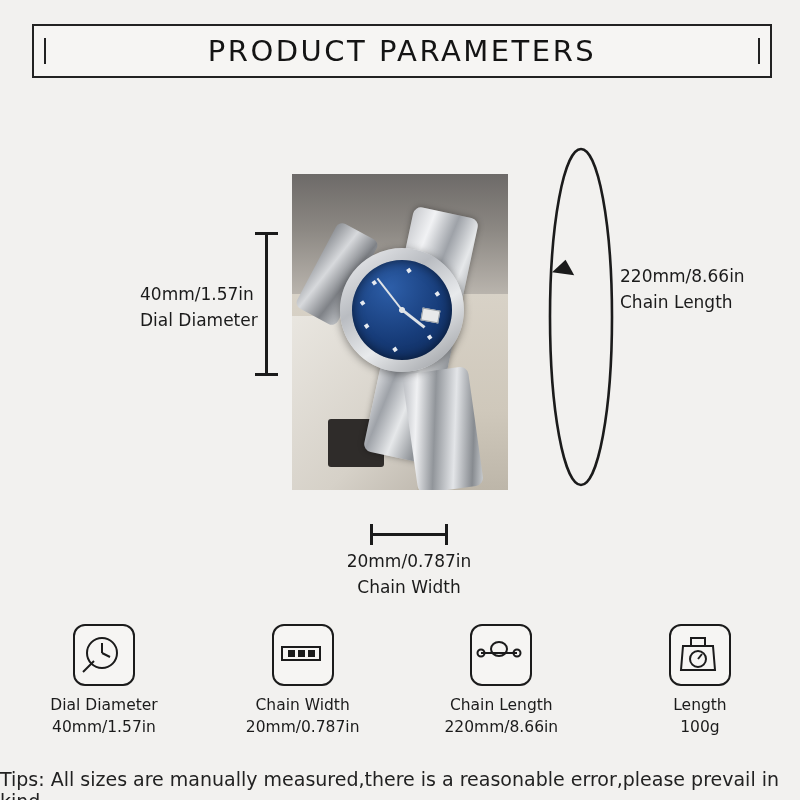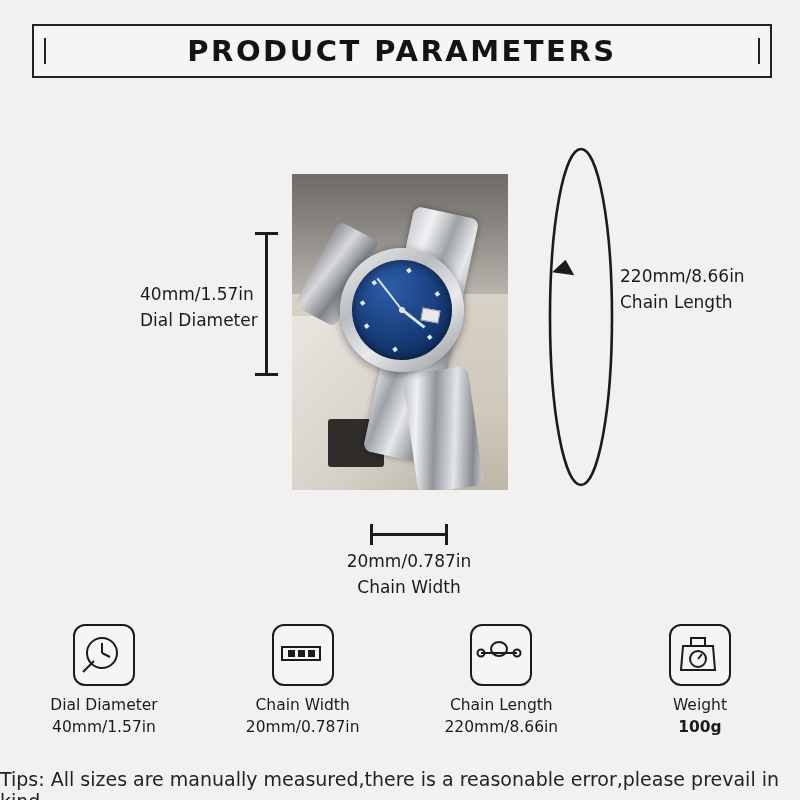--- a/index.html
+++ b/index.html
@@ -42,21 +42,21 @@
     content: "";
     position: absolute;
     right: 10px;
     top: 12px;
     bottom: 12px;
     width: 2px;
     background: #222;
   }
   .title-text {
     font-size: 29px;
-    font-weight: bold;
+    font-weight: normal;
     letter-spacing: 2.5px;
     font-family: "DejaVu Sans", sans-serif;
     color: #141414;
     white-space: nowrap;
   }
 
   
   .photo {
     position: absolute;
     left: 292px;
@@ -227,21 +227,21 @@
     color: #1b1b1b;
     white-space: nowrap;
   }
   .icon-item .val {
     font-size: 15.5px;
     line-height: 1.45;
     color: #1b1b1b;
     white-space: nowrap;
   }
   .icon-item .val.bold {
-    font-weight: bold;
+    font-weight: normal;
   }
 
   .tips {
     position: absolute;
     left: 0;
     right: 0;
     top: 768px;
     font-size: 19px;
     color: #222;
   }
@@ -350,19 +350,19 @@
 
   <div class="icon-item">
     <div class="icon-box">
       <svg width="54" height="54" viewBox="0 0 54 54" style="position:absolute;left:0;top:0;">
         <path d="M10 44 L12 20 h30 l2 24 z" fill="none" stroke="#1b1b1b" stroke-width="2"></path>
         <rect x="20" y="12" width="14" height="8" fill="none" stroke="#1b1b1b" stroke-width="2"></rect>
         <circle cx="27" cy="33" r="8" fill="none" stroke="#1b1b1b" stroke-width="2"></circle>
         <line x1="27" y1="33" x2="31" y2="28" stroke="#1b1b1b" stroke-width="2"></line>
       </svg>
     </div>
-    <div class="cap">Weight</div>
+    <div class="cap">Length</div>
     <div class="val bold">100g</div>
   </div>
 
 </div>
 
 <div class="tips">Tips: All sizes are manually measured,there is a reasonable error,please prevail in kind</div>
 
 </body></html>

